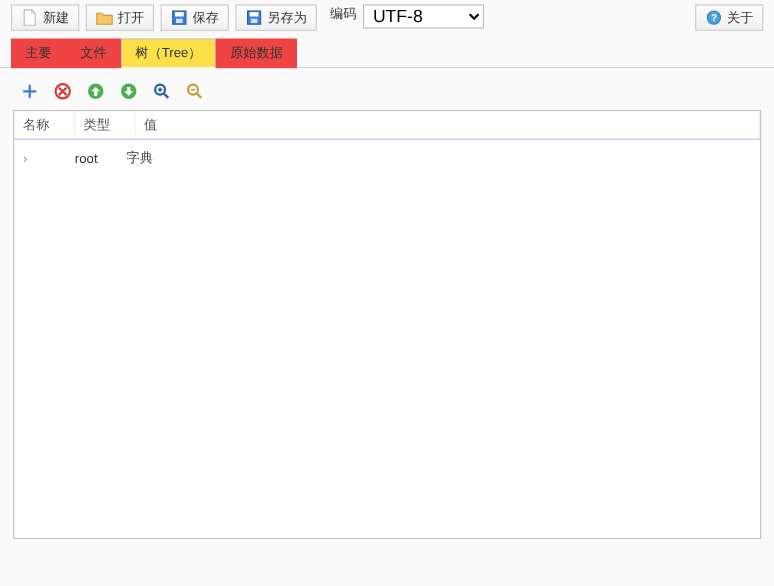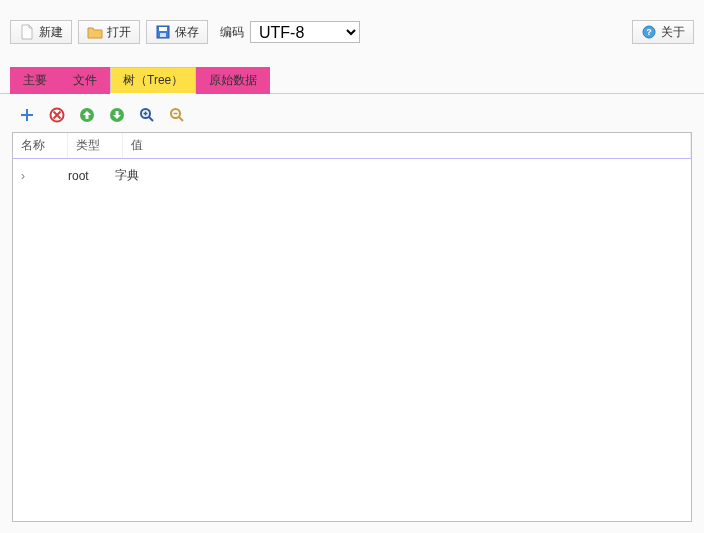--- a/index.html
+++ b/index.html
@@ -6,22 +6,22 @@
     body {
       font-family: "Microsoft YaHei", Arial, sans-serif;
       font-size: 12px;
       background: #fafafa;
       width: 704px;
       height: 533px;
       overflow: hidden;
     }
     .toolbar {
       display: flex;
-      align-items: center;
-      padding: 20px 10px;
+      align-items: flex-start;
+      padding: 4px 10px;
       gap: 6px;
       background: #fafafa;
     }
     .tbtn {
       display: flex;
       align-items: center;
       gap: 4px;
       background: linear-gradient(#fdfdfd, #f0f0f0);
       border: 1px solid #c8c8c8;
       padding: 3px 8px;
@@ -48,21 +48,21 @@
       gap: 0;
     }
     .tab {
       padding: 4px 12px;
       border: 1px solid transparent;
       border-bottom: none;
       cursor: pointer;
       color: #333;
       position: relative;
       top: 1px;
-      background: #ec4899;
+      background: #ef4444;
     }
     .tab.active {
       background: #fde047;
       border-color: #c8c8c8;
       border-bottom: 1px solid #fff;
     }
     .content {
       padding: 8px 12px 12px 12px;
       background: #fafafa;
     }
@@ -132,20 +132,30 @@
   </button>
   <button class="tbtn">
     <span class="icn">
       <svg width="14" height="14" viewBox="0 0 14 14">
           <rect x="1" y="1" width="12" height="12" fill="#3b7dd8" stroke="#2a5ca0"></rect>
           <rect x="3" y="2" width="8" height="4" fill="#fff"></rect>
           <rect x="4" y="8" width="6" height="4" fill="#cfe0f5"></rect>
         </svg>
     </span>
     <span>保存</span>
+  </button>
+  <button class="tbtn">
+    <span class="icn">
+      <svg width="14" height="14" viewBox="0 0 14 14">
+          <rect x="1" y="1" width="12" height="12" fill="#3b7dd8" stroke="#2a5ca0"></rect>
+          <rect x="3" y="2" width="8" height="4" fill="#fff"></rect>
+          <rect x="4" y="8" width="6" height="4" fill="#cfe0f5"></rect>
+        </svg>
+    </span>
+    <span>另存为</span>
   </button>
   <span class="enc-label">编码</span>
   <select class="enc-select">
     <option>UTF-8</option>
   </select>
   <div class="spacer"></div>
   <button class="tbtn">
     <span class="icn">
       <svg width="14" height="14" viewBox="0 0 14 14">
           <circle cx="7" cy="7" r="6" fill="#4aa3e0" stroke="#2d7cb3"></circle>

